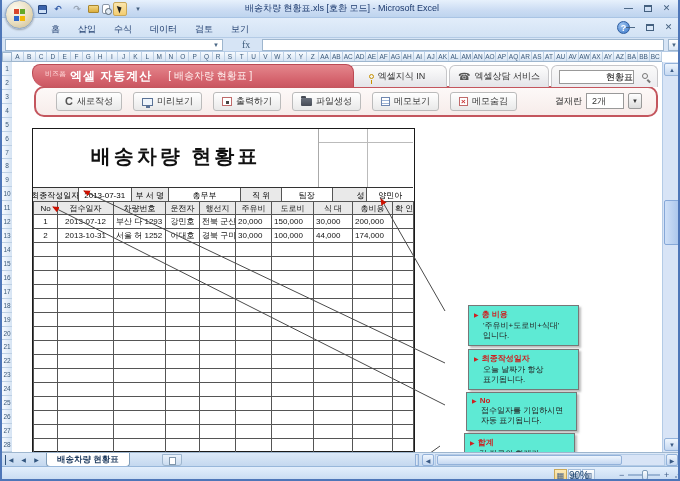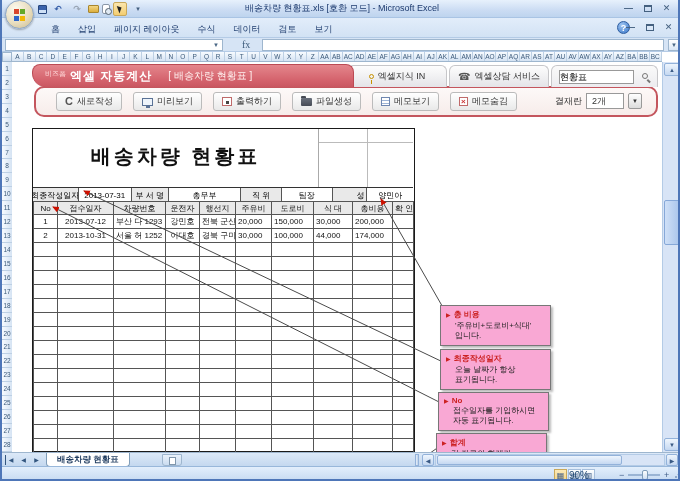--- a/index.html
+++ b/index.html
@@ -74,21 +74,21 @@
   #tb-brand{font-size:12px;font-weight:bold;letter-spacing:1px;}
   #tb-doc{font-size:10px;margin-left:16px;color:#fff0ef;}
   .tb-tab{top:3px;height:22px;border-radius:6px 6px 0 0;background:linear-gradient(#fdfdfd,#e4e4e8);
      border:1px solid #c6c6c9;border-bottom:0;display:flex;align-items:center;justify-content:center;gap:4px;
      font-size:9px;color:#333;z-index:5;}
   #tb-tab1{left:335px;width:100px;}
   #tb-tab2{left:437px;width:100px;}
   #tb-searchtab{left:539px;top:3px;width:107px;height:22px;border-radius:6px 6px 0 0;
      background:linear-gradient(#fafafa,#ececef);border:1px solid #c6c6c9;border-bottom:0;z-index:5;}
   #tb-search{position:absolute;left:7px;top:4px;width:75px;height:14px;border:1px solid #999;background:#fff;
-     font-size:9px;text-align:left;padding:0;}
+     font-size:9px;text-align:right;padding:0;}
   .i-pin{width:5px;height:5px;border:1.5px solid #c79200;border-radius:50%;position:relative;}
   .i-pin::after{content:"";position:absolute;left:1px;top:5px;width:1.5px;height:4px;background:#c79200;}
   .i-phone{font-size:10px;color:#555;line-height:1;}
   .i-mag{position:absolute;right:9px;top:7px;width:6px;height:6px;border:1.5px solid #777;border-radius:50%;}
   .i-mag::after{content:"";position:absolute;left:5px;top:5px;width:4px;height:1.5px;background:#777;transform:rotate(45deg);transform-origin:0 0;}
   #tb-panel{left:22px;top:24px;width:624px;height:31px;border:2px solid #c4565e;border-radius:10px;
      background:linear-gradient(#fdf9f8,#f7ecea);z-index:4;}
   #tb-buttons{position:absolute;left:20px;top:4px;display:flex;gap:11px;}
   .tbbtn{height:19px;padding:0 8px;display:flex;align-items:center;gap:4px;font-size:9px;color:#333;
      background:linear-gradient(#ffffff,#e9e9e9);border:1px solid #bbb;border-radius:3px;}
@@ -117,22 +117,22 @@
   #inforow{position:absolute;left:0;top:58px;width:380px;height:14px;display:flex;border-top:1px solid #333;}
   .icell{height:14px;border-right:1px solid #555;font-size:8px;display:flex;align-items:center;justify-content:center;overflow:hidden;white-space:nowrap;}
   .icell.lab{background:#e9e9e9;}
   .icell:last-child{border-right:0;}
   #datatable{position:absolute;left:0;top:72px;width:380px;border-collapse:collapse;table-layout:fixed;}
   #datatable td{border:1px solid #555;font-size:8px;height:14px;padding:0 2px;overflow:hidden;white-space:nowrap;color:#111;}
   #datatable tr.hd td{background:#e9e9e9;text-align:center;height:13px;}
   td.c{text-align:center;} td.l{text-align:left;} td.r{padding-right:3px;}
 
   
-  .note{position:absolute;width:111px;background:#f9a8d4;border:1px solid #777;box-shadow:2px 2px 2px rgba(120,120,120,.5);
-     z-index:6;padding:3px 5px 4px 5px;}
+  .note{position:absolute;width:111px;background:#5eead4;border:1px solid #777;box-shadow:2px 2px 2px rgba(120,120,120,.5);
+     z-index:6;padding:3px 5px 4px 5px;margin-left:28px;}
   .note .nt{font-size:8px;font-weight:bold;color:#c22;display:flex;gap:3px;align-items:center;}
   .note .nt::before{content:"▶";font-size:6px;color:#c22;}
   .note .nb{font-size:8px;color:#222;margin-top:1px;margin-left:9px;white-space:pre-line;line-height:1.25;}
   #annsvg{position:absolute;left:0;top:0;z-index:3;}
 
   
   #vscroll{left:660px;top:62px;width:18px;height:390px;background:#d8e4f6;border-left:1px solid #b4cbe6;}
   .sbtn{position:absolute;left:1px;width:16px;height:13px;background:linear-gradient(#eef5fd,#c5d8f1);
      border:1px solid #93b2da;border-radius:2px;font-size:6px;color:#3a5a85;text-align:center;line-height:12px;}
   #vthumb{position:absolute;left:1px;top:138px;width:16px;height:45px;background:linear-gradient(90deg,#cfe0f7,#abc6ec);
@@ -202,21 +202,20 @@
         <i style="background:#64a829"></i>
         <i style="background:#2e66c9"></i>
         <i style="background:#f2b705"></i>
     </div>
   </div>
 
   <div id="ribbonrow" class="abs">
     <div id="ribbontabs" class="abs">
         <span class="rtab">홈</span>
         <span class="rtab">삽입</span>
-        <span class="rtab">페이지 레이아웃</span>
         <span class="rtab">수식</span>
         <span class="rtab">데이터</span>
         <span class="rtab">검토</span>
         <span class="rtab">보기</span>
       </div>
     <div id="helpbtn" class="abs">?</div>
     <div id="ribbonbtns" class="abs winbtns">
       <span class="wb">—</span>
       <span class="wb">
           <span class="wb-restore"></span>

